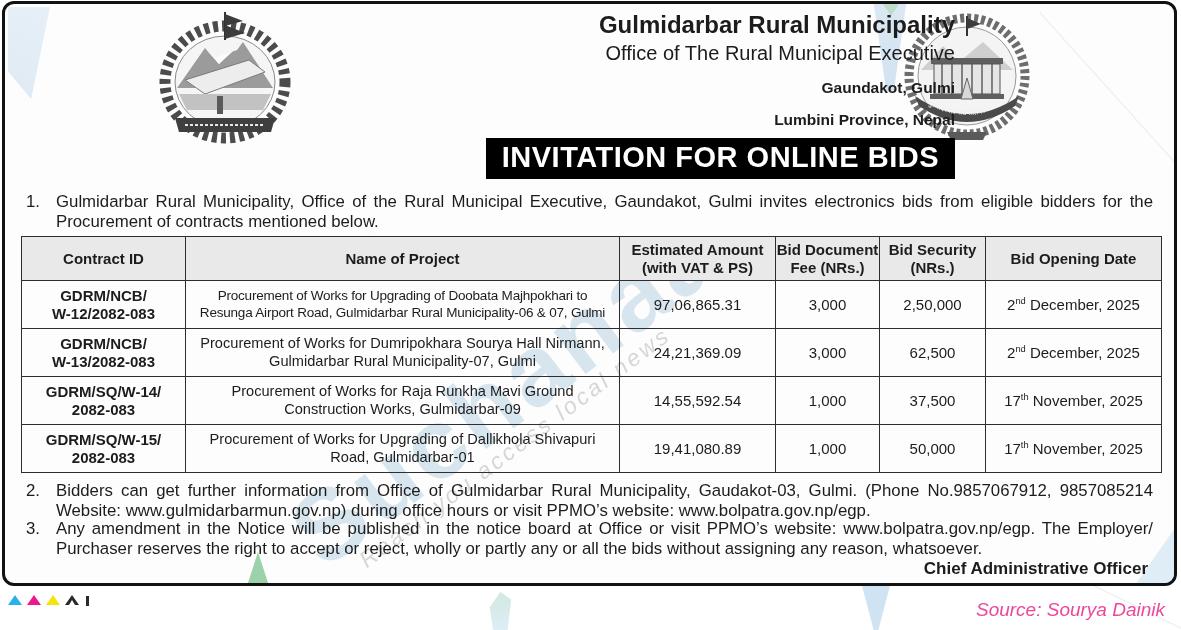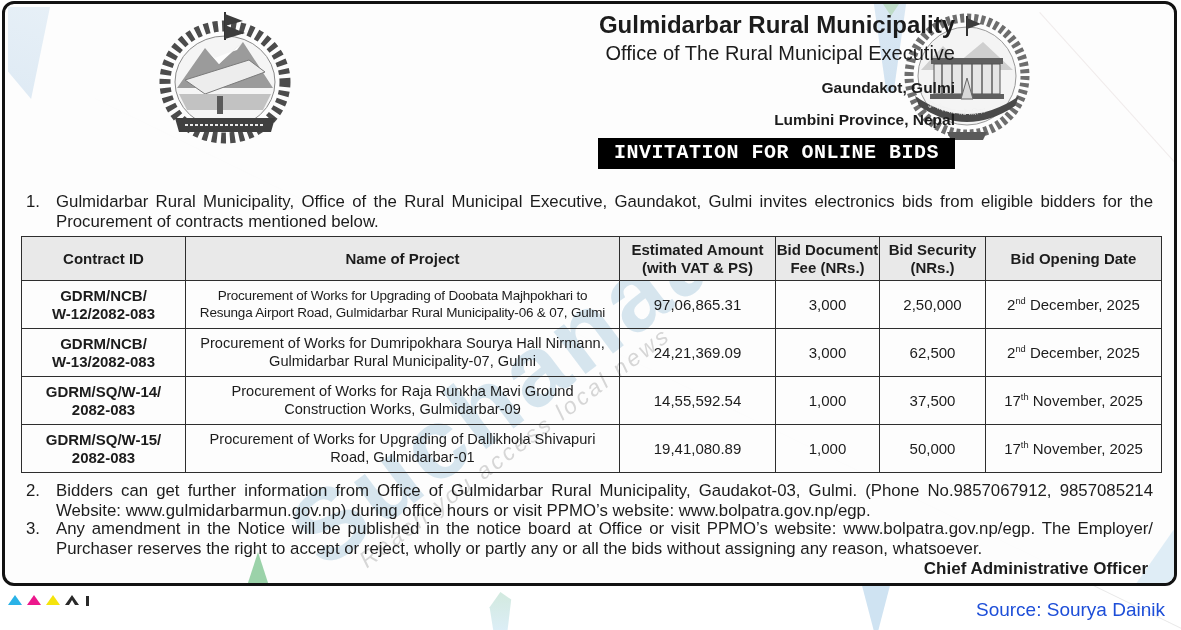--- a/index.html
+++ b/index.html
@@ -47,21 +47,21 @@
   
   .emblem { position:absolute; }
   #emblem-left  { left:146px; top:6px; }
   #emblem-right { left:896px; top:2px; }
   .head-center { position:absolute; left:230px; width:720px; top:7px; text-align:right; }
   .t1 { font-size:24px; font-weight:bold; line-height:1.15; }
   .t2 { font-size:20px; font-weight:normal; margin-top:3px; }
   .t3 { font-size:15.5px; font-weight:bold; margin-top:14px; }
   .t4 { font-size:15.5px; font-weight:bold; margin-top:14px; }
   .banner { display:inline-block; margin-top:9px; background:#000; color:#fff;
-            font-size:20px; font-weight:bold; padding:3px 16px 5px; letter-spacing:.5px;font-family:Liberation Mono, monospace; }
+            font-size:29px; font-weight:bold; padding:3px 16px 5px; letter-spacing:.5px; }
   .pub-line { position:absolute; left:0; right:0; top:163px; text-align:center;
               font-size:17px; font-weight:bold; }
   sup { font-size:.62em; }
 
   
   .clause { position:absolute; left:16px; right:21px; display:flex;
             font-size:16.8px; line-height:1.17; }
   .clause .num  { flex:0 0 35px; padding-left:5px; }
   .clause .ptxt { flex:1; text-align:justify; }
   #clause-1 { top:188px; }
@@ -75,21 +75,21 @@
   th, td { border:1.5px solid #2e2e2e; vertical-align:middle; text-align:center; }
   th { height:44px; background:#e9e9e9; font-size:15px; line-height:1.2; white-space:pre-line; }
   td { height:48px; font-size:15px; line-height:1.2; }
   td.cid { white-space:pre-line;font-weight:bold; }
   td.proj { font-size:14.6px; padding:0 6px; }
   td.proj.cond { font-size:13.5px; letter-spacing:-.2px; }
 
   
   .print-marks { position:absolute; left:8px; top:593px; z-index:2; }
   .source-line { position:absolute; right:16px; top:599px; font-size:19px;
-                 color:#1d4ed8; z-index:2; }
+                 font-style:italic; color:#ec4899; z-index:2; }
 </style>
 </head>
 <body>
 
 <div class="crease" id="crease-1"></div>
 <div class="deco" id="pin-bottom-right"></div>
 <div class="deco" id="blob-bottom-center"></div>
 
 <div class="notice-box">
 

